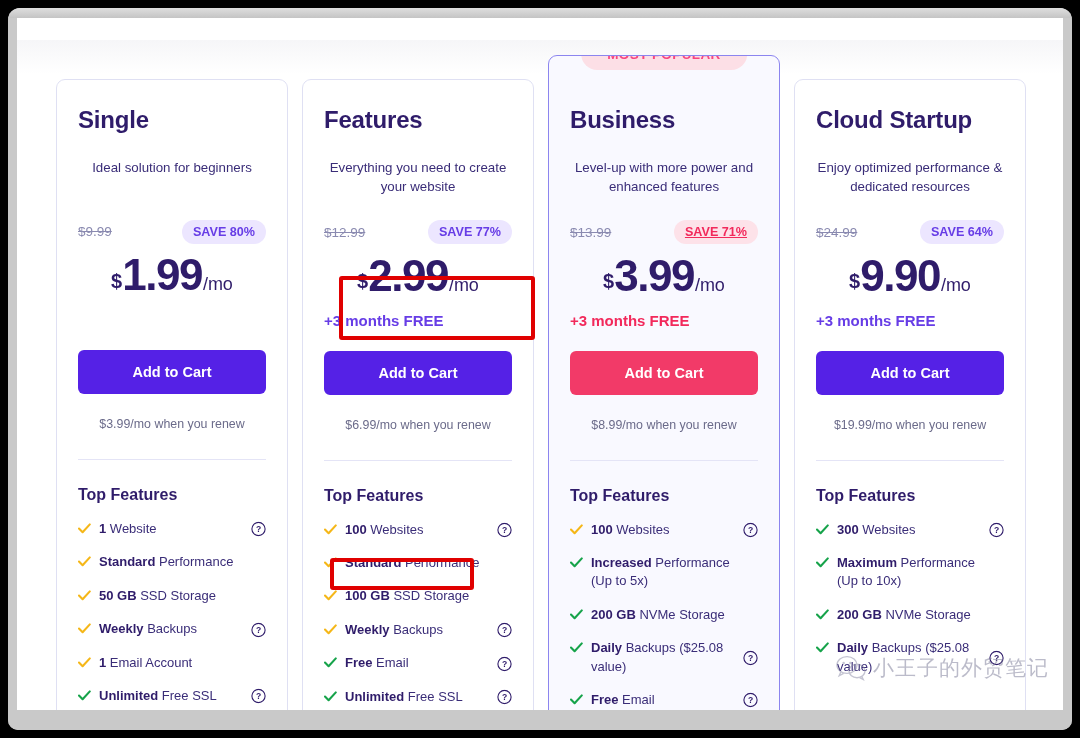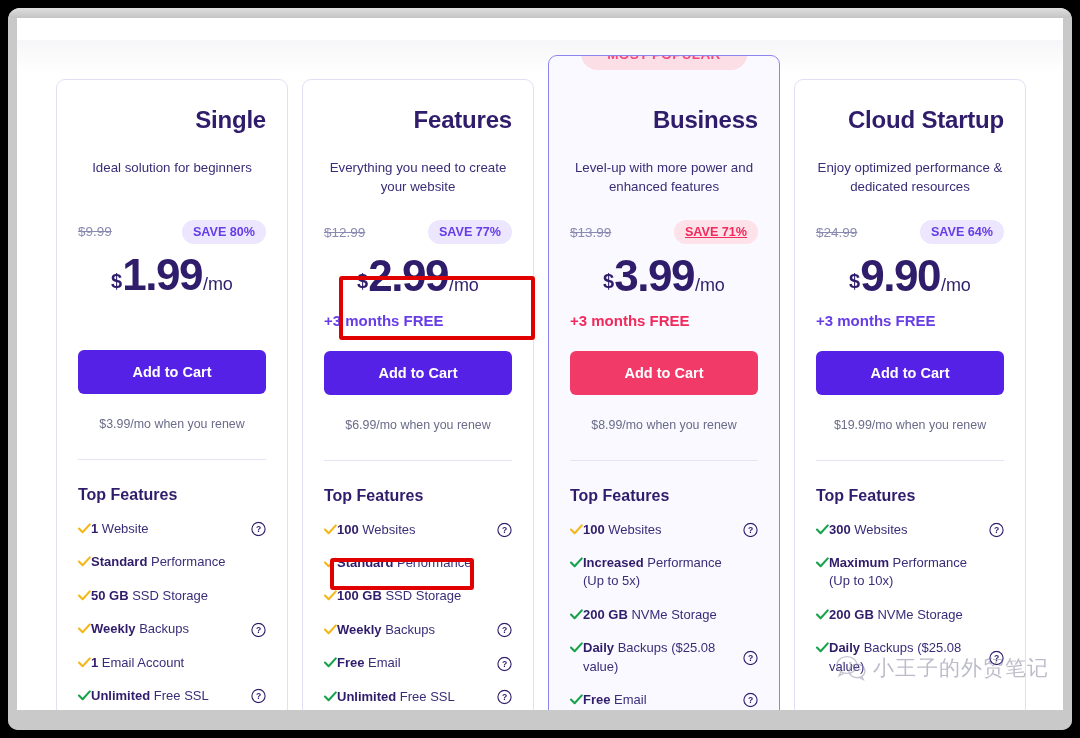--- a/index.html
+++ b/index.html
@@ -113,21 +113,21 @@
     font-size: 13.5px;
     font-weight: bold;
     letter-spacing: 0.4px;
     padding: 9px 26px 8px 26px;
     border-radius: 22px;
     white-space: nowrap;
     z-index: 5;
   }
 
   .plan-name {
-    text-align: right;
+    text-align: left;
     font-size: 24px;
     font-weight: bold;
     color: #2f1c6a;
     letter-spacing: -0.2px;
   }
   .plan-desc {
     margin-top: 24px;
     text-align: center;
     font-size: 13.3px;
     line-height: 1.45;
@@ -221,21 +221,21 @@
     font-weight: bold;
     color: #2f1c6a;
   }
 
   .features-list { margin-top: 16px; }
 
   .feature-row {
     position: relative;
     display: flex;
     align-items: flex-start;
-    gap: 0;
+    gap: 8px;
     margin-bottom: 15px;
     padding-right: 24px;
   }
   .check-icon { flex: 0 0 auto; margin-top: 3px; }
   .feature-text {
     font-size: 13px;
     line-height: 1.42;
     color: #3a2d78;
   }
   .feature-text b { font-weight: bold; color: #2f1c6a; }

